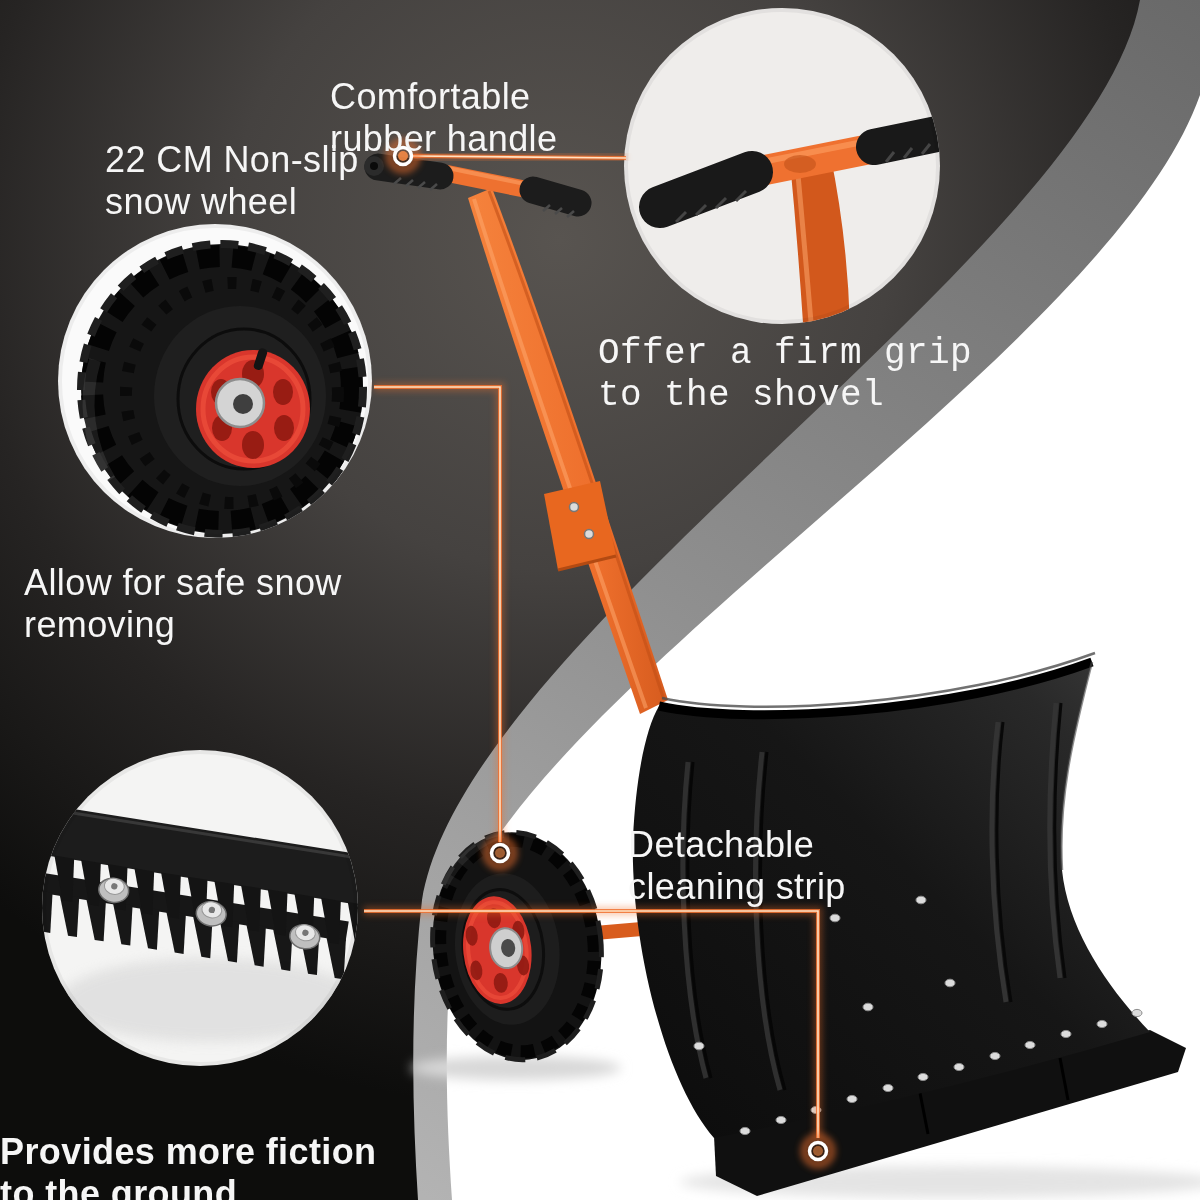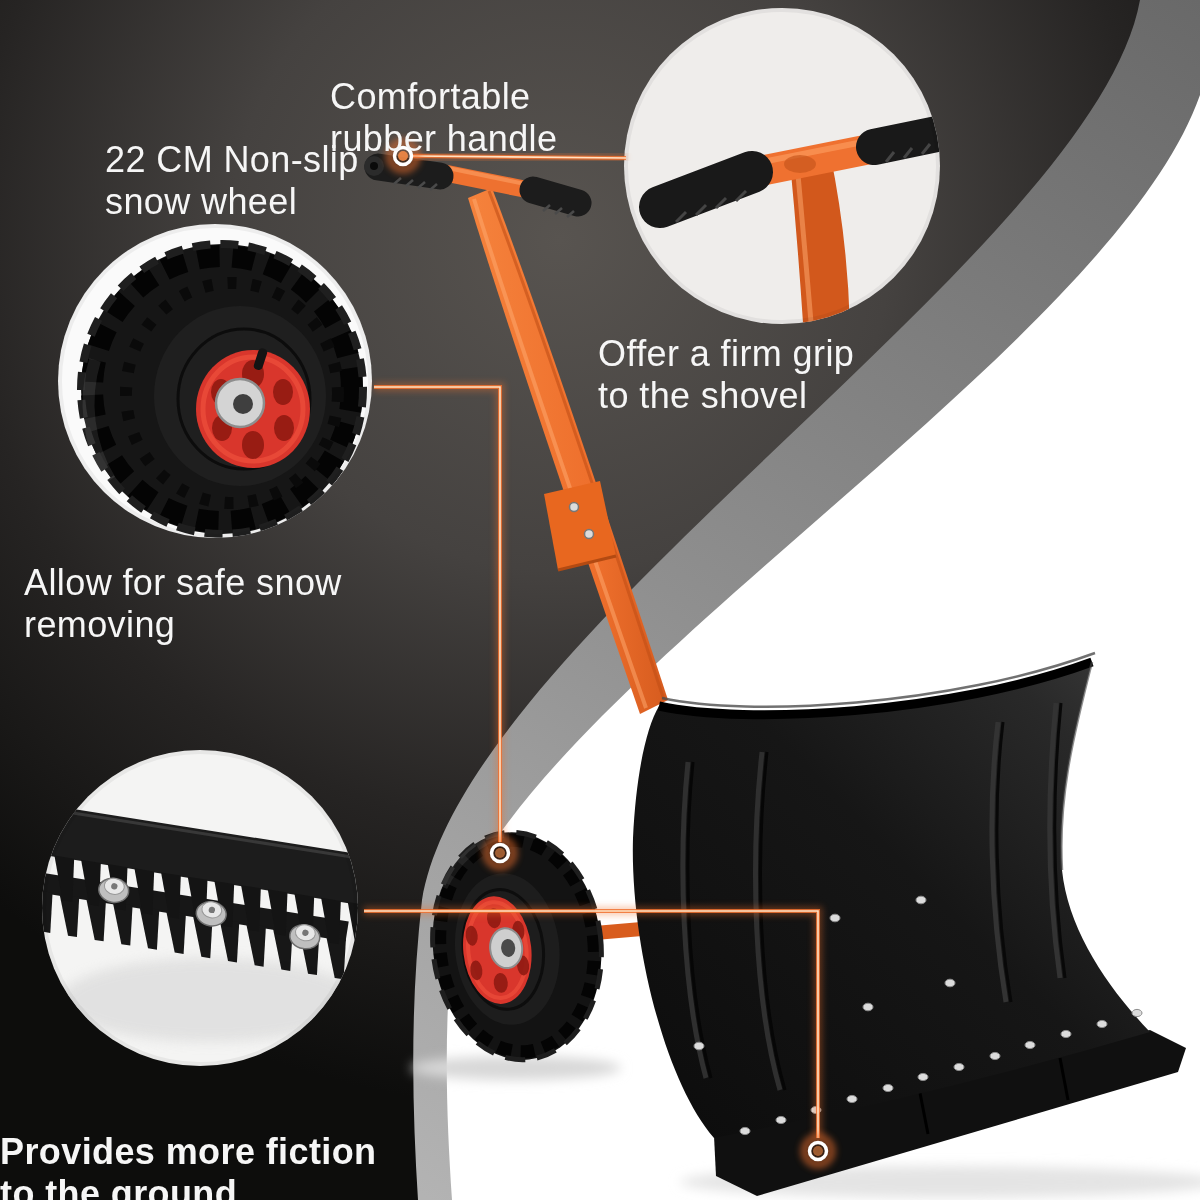--- a/index.html
+++ b/index.html
@@ -326,21 +326,23 @@
     <g>
       <circle cx="818" cy="1151" r="13" stroke="#F0712F" stroke-width="10" opacity="0.5" filter="url(#glow)"></circle>
       <circle cx="818" cy="1151" r="5" fill="#F58A45" stroke="none" opacity="0.6"></circle>
       <circle cx="818" cy="1151" r="8.5" stroke="#ffffff" stroke-width="3.5"></circle>
     </g>
   </g>
 </svg>
 
   <div class="lbl center" style="left:330px;top:76px;width:380px;">Comfortable
 rubber handle</div>
-  <div class="lbl center" style="left:598px;top:333px;width:380px;">Offer a firm grip
+  <div class="lbl center" style="left:598px;top:333px;width:380px;font-family:Liberation Mono, monospace;">Offer a firm grip
 to the shovel</div>
   <div class="lbl" style="left:105px;top:139px;">22 CM Non-slip
 snow wheel</div>
   <div class="lbl center" style="left:24px;top:562px;width:400px;">Allow for safe snow
 removing</div>
+  <div class="lbl" style="left:628px;top:824px;">Detachable
+cleaning strip</div>
   <div class="lbl center" style="left:0px;top:1131px;width:396px;font-weight:bold;">Provides more fiction
 to the ground</div>
 </div>
 
 </body></html>

